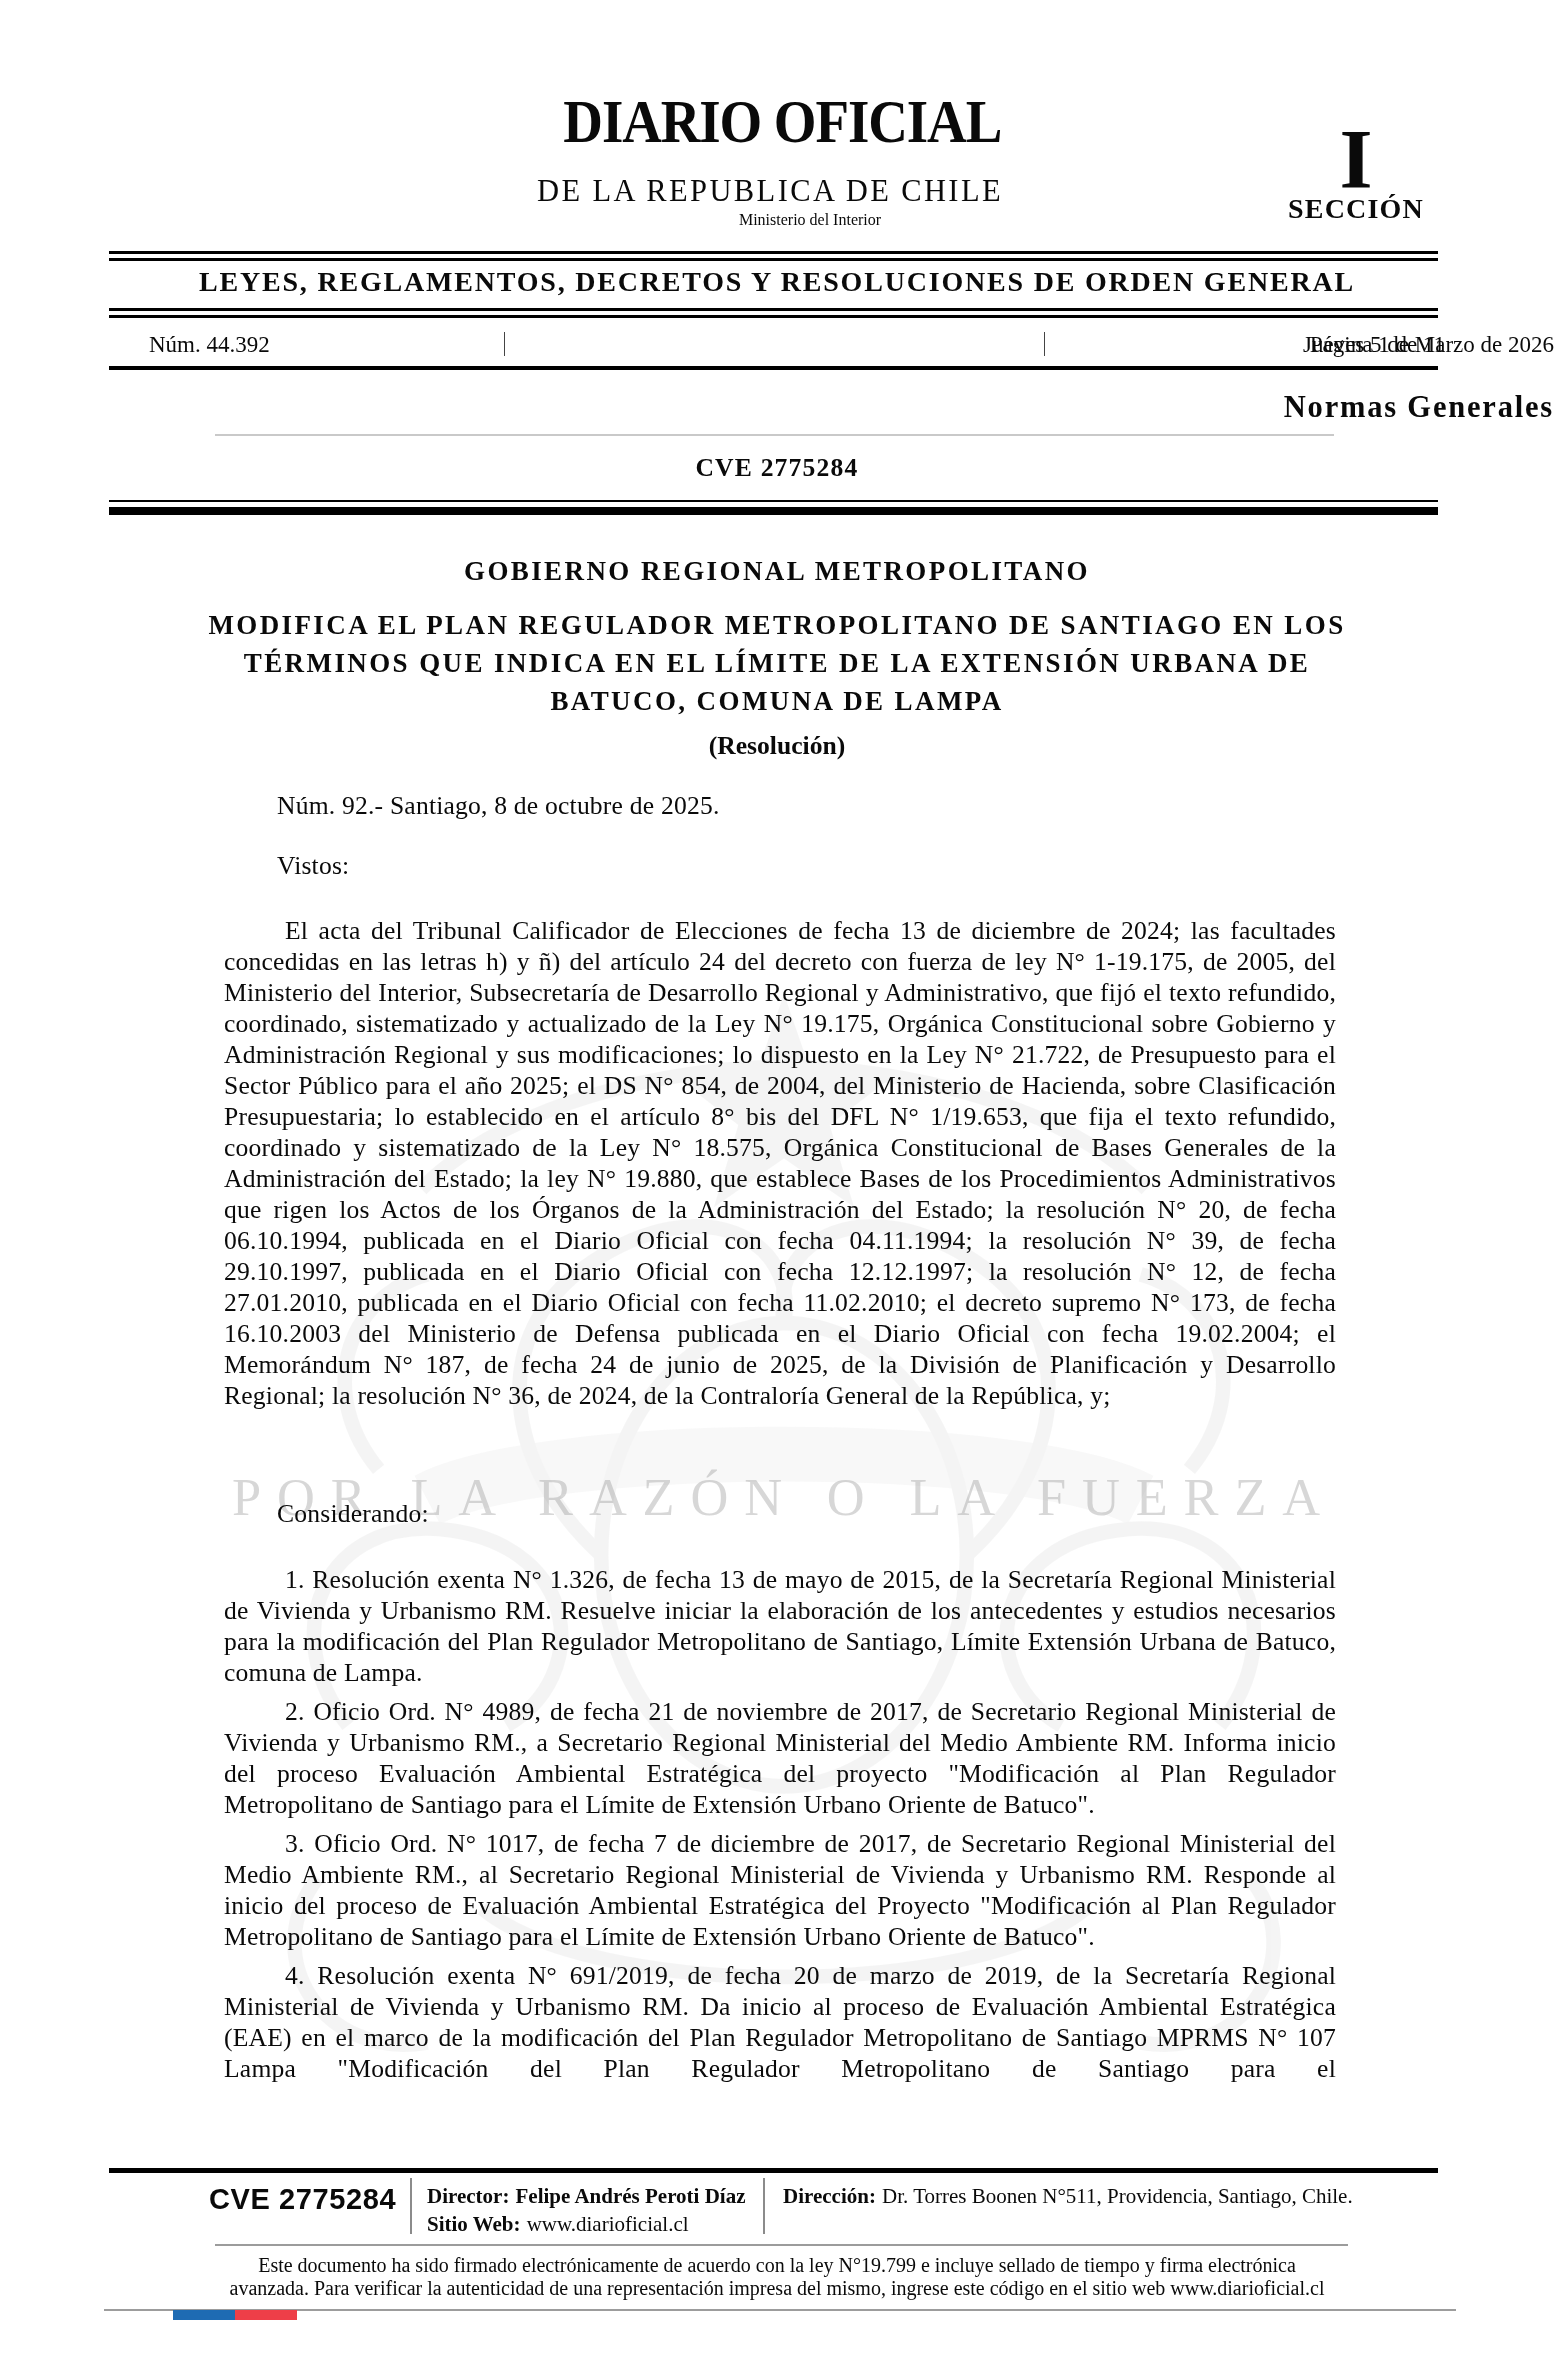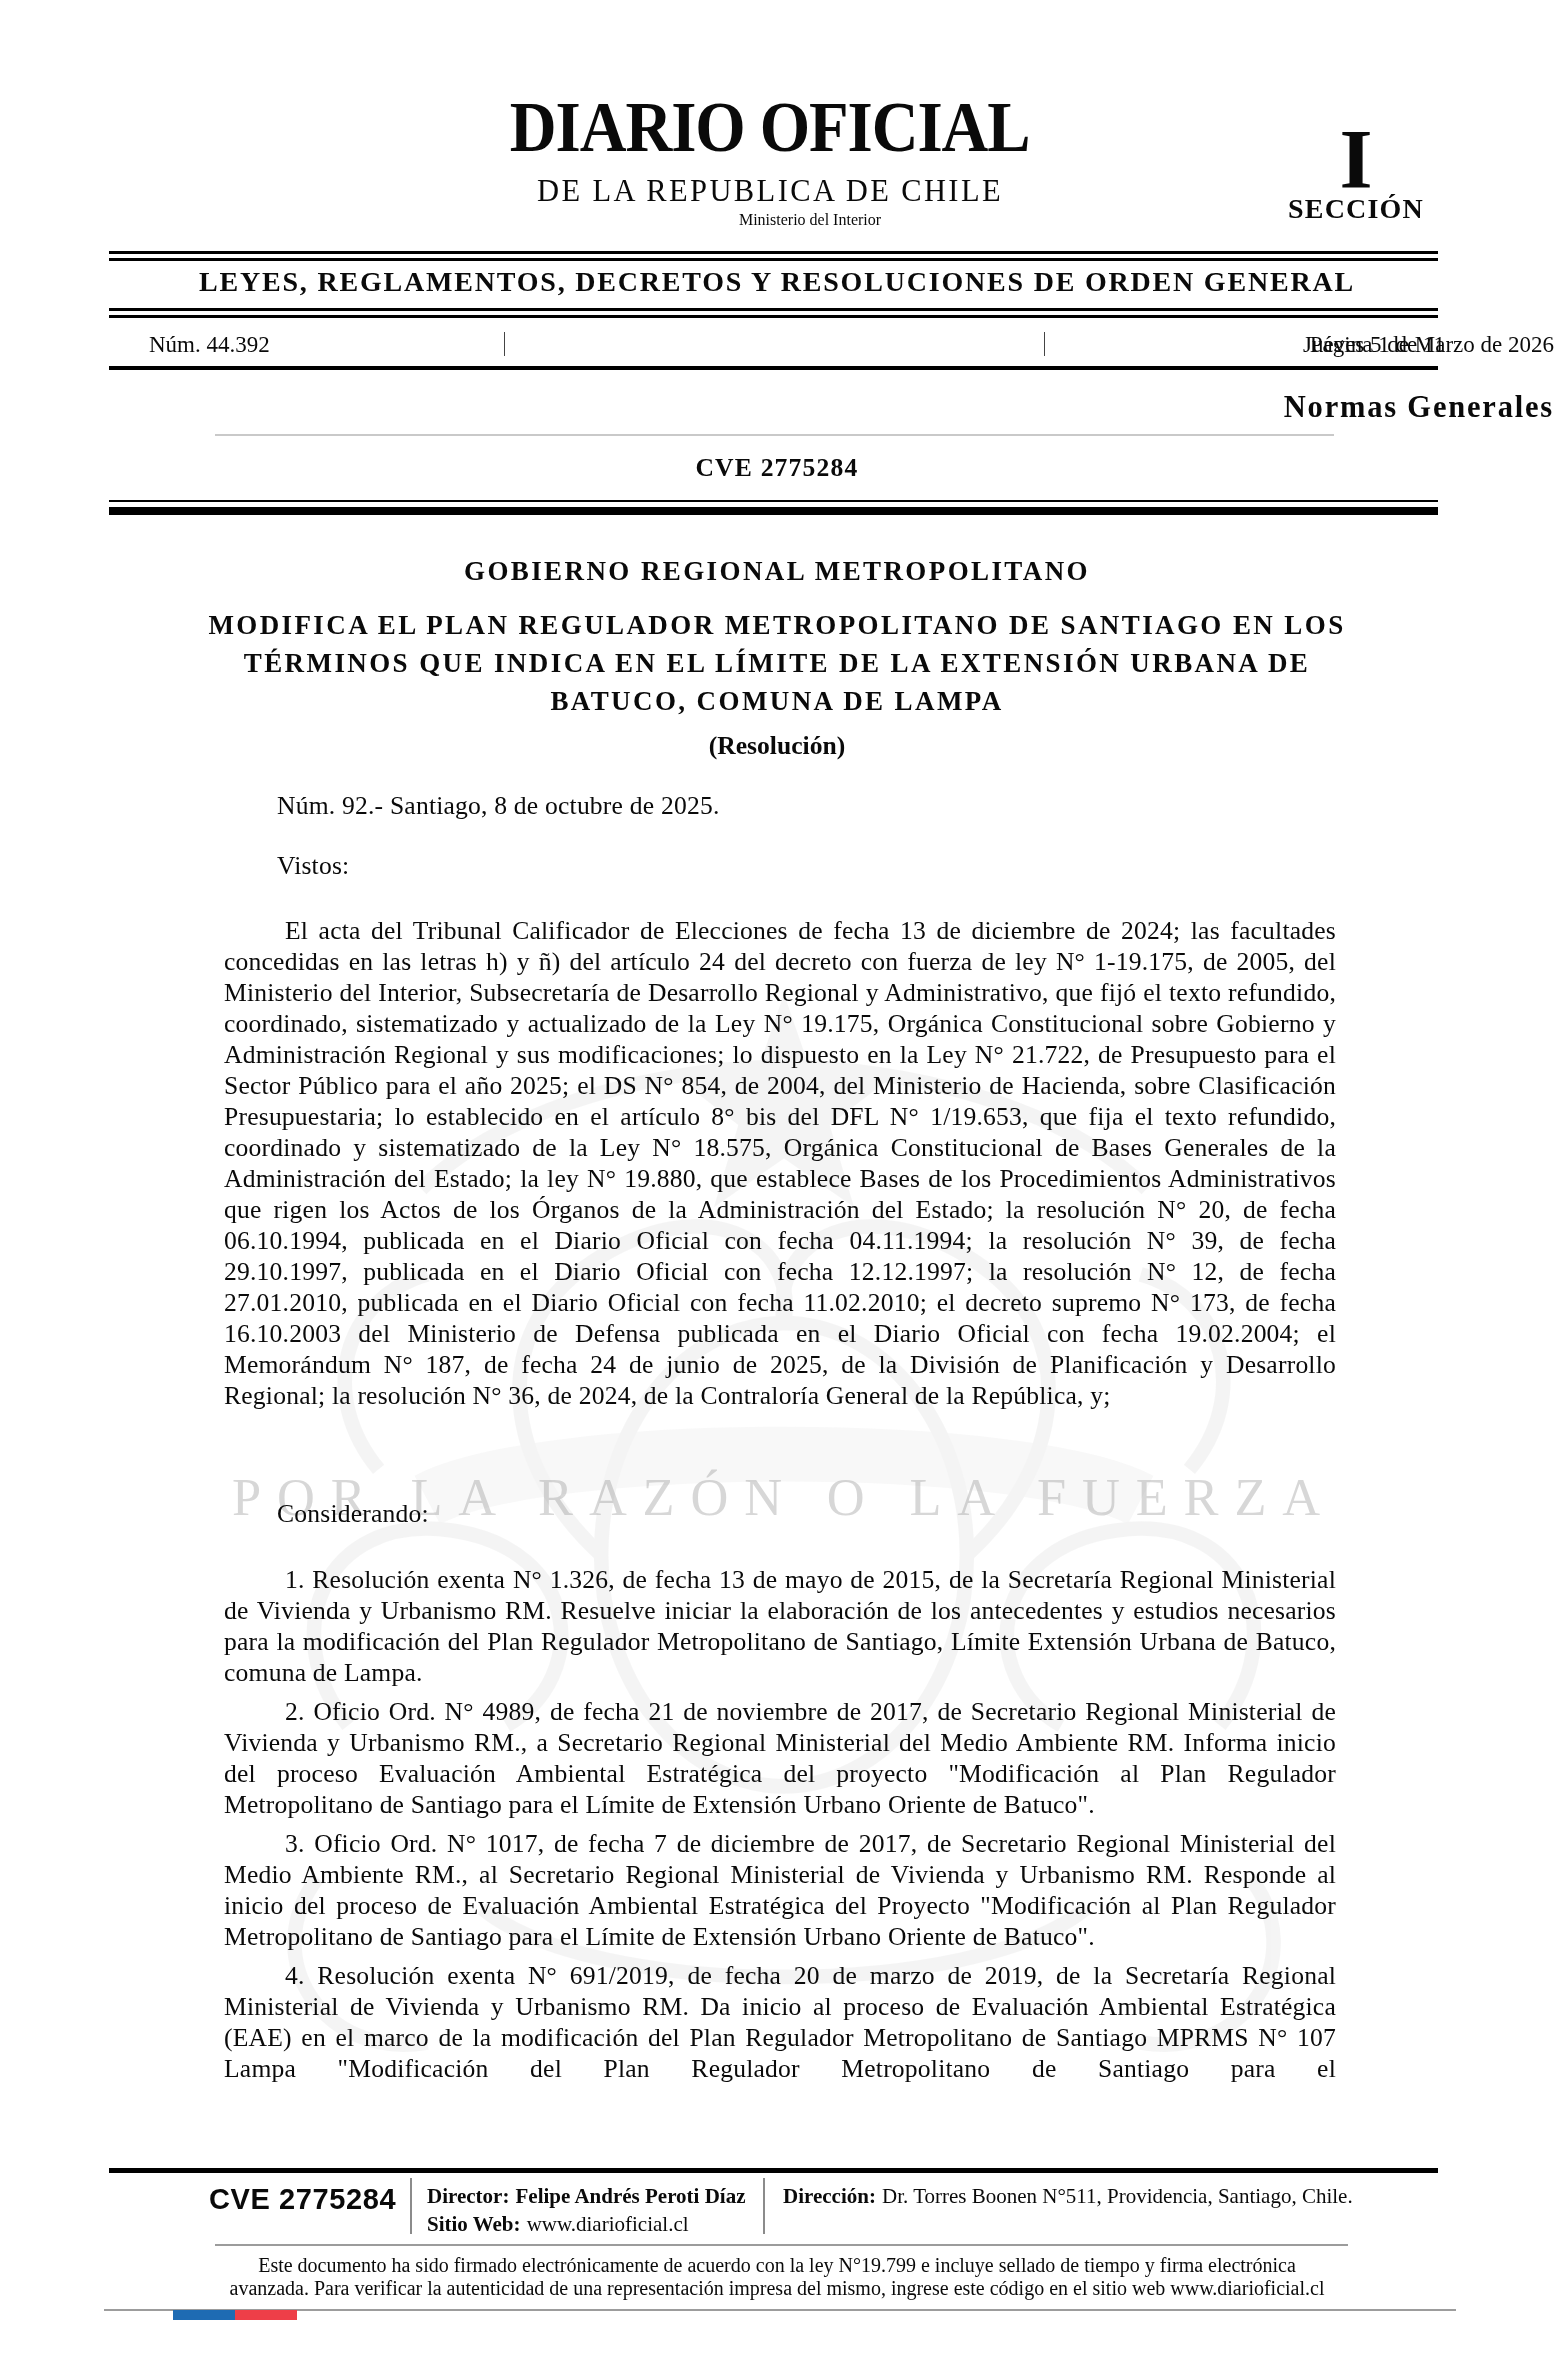--- a/index.html
+++ b/index.html
@@ -12,21 +12,21 @@
     color:#0a0a0a;
   }
   .abs{position:absolute;}
   .ctr{left:0;width:1554px;text-align:center;}
   .mast-ctr{left:0;width:1540px;text-align:center;}
   .rule{position:absolute;background:#000;}
   .grayrule{position:absolute;background:#9c9c9c;}
   .bold{font-weight:bold;}
   .preline{white-space:pre-line;}
 
-  .masthead-title{top:91px;font-size:72px;font-weight:bold;line-height:1;}
+  .masthead-title{top:91px;font-size:61px;font-weight:bold;line-height:1;padding-left:12px;}
   .masthead-title span{display:inline-block;transform:scaleX(.9);transform-origin:center;letter-spacing:-1.2px;}
   .masthead-subtitle{top:176px;font-size:30.5px;letter-spacing:2.4px;line-height:1;}
   .masthead-ministry{top:212px;font-size:16px;line-height:1;margin-left:40px;}
 
   .section-block{left:1280px;width:152px;text-align:center;}
   .section-numeral{top:117px;font-size:85px;font-weight:bold;line-height:1;}
   .section-word{top:195px;font-size:28px;font-weight:bold;letter-spacing:1.2px;line-height:1;}
 
   .banner-line{top:268px;font-size:28px;font-weight:bold;letter-spacing:1.8px;line-height:1;}
 

